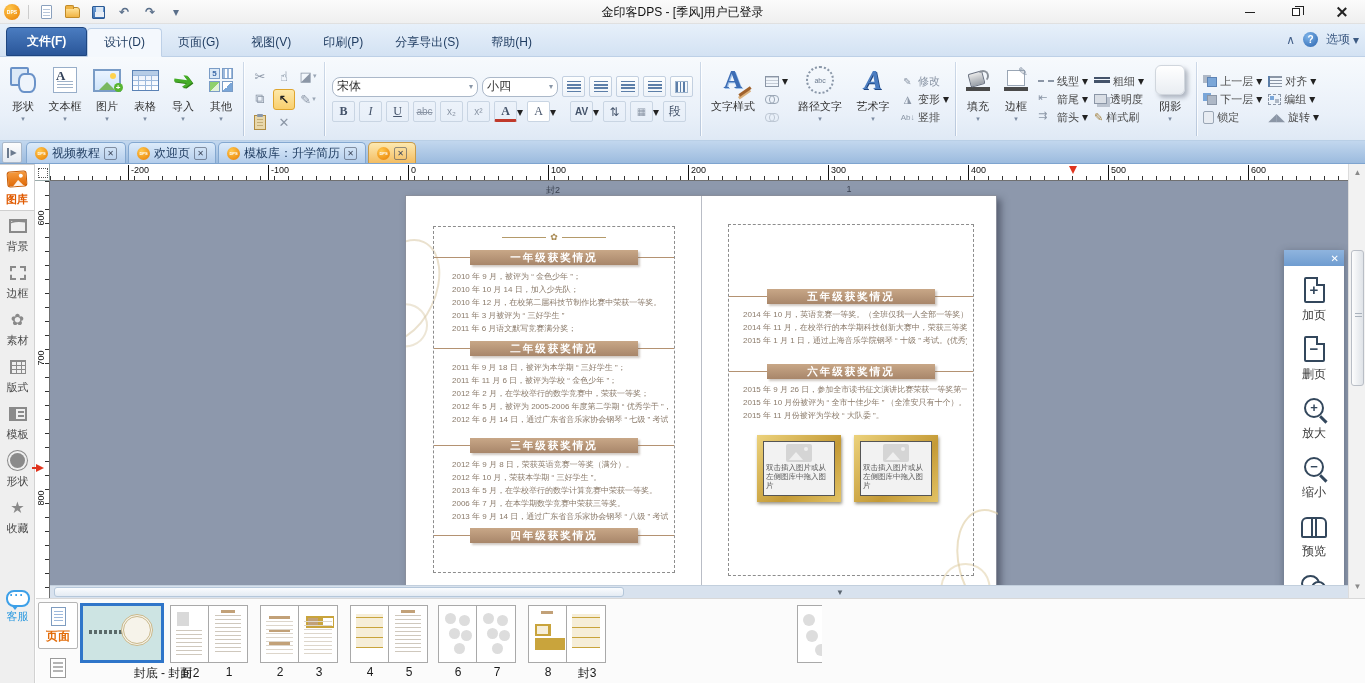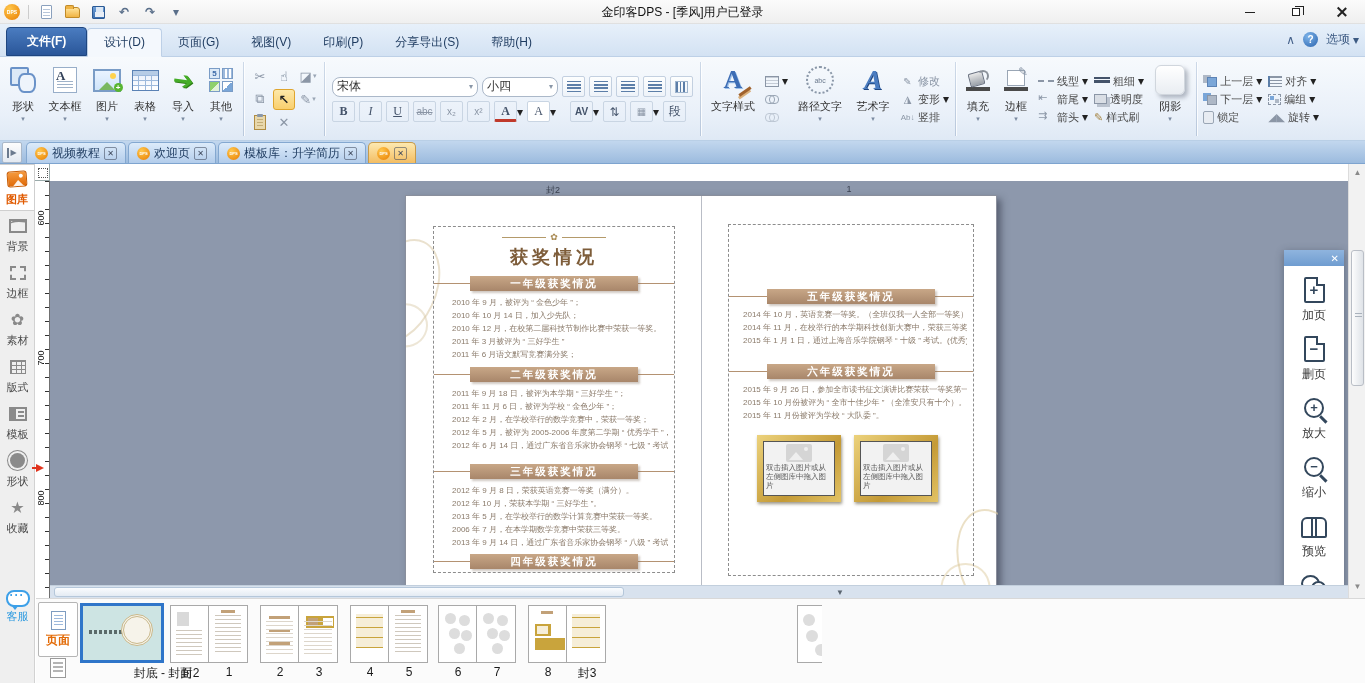--- a/index.html
+++ b/index.html
@@ -233,21 +233,21 @@
   #vscroll { position:absolute; left:1348px; top:164px; width:17px; height:434px; background:#f2f2f2; border-left:1px solid #dcdcdc; }
   .vs-arrow { position:absolute; left:0; width:17px; height:16px; display:flex; align-items:center; justify-content:center; font-size:8px; color:#8a8a8a; }
   .vs-thumb { position:absolute; left:2px; top:86px; width:13px; height:136px; background:linear-gradient(90deg,#fdfdfd,#dfe3e8); border:1px solid #b9bec6; border-radius:3px; }
   .vs-thumb::after { content:""; position:absolute; left:3px; top:62px; width:7px; height:6px; background:repeating-linear-gradient(#aab2bc 0 1px,transparent 1px 3px); }
   #hscroll { position:absolute; left:50px; top:585px; width:1298px; height:13px; background:#d8e2ee; border-top:1px solid #c2cfdd; }
   .hs-thumb { position:absolute; left:4px; top:1px; width:570px; height:10px; background:linear-gradient(#fafcfe,#e4ebf3); border:1px solid #b5c7da; border-radius:3px; }
   .hs-mark { position:absolute; left:786px; top:2px; font-size:8px; color:#5a6570; }
 
   
   #bottombar { position:absolute; left:36px; top:598px; width:1329px; height:85px; background:#fbfbfb; border-top:1px solid #d8d8d8; }
-  .pagetab { position:absolute; left:2px; top:3px; width:40px; height:55px; background:#fff; border:1px solid #b5b5b5; border-radius:2px; display:flex; flex-direction:column; align-items:center; justify-content:center; gap:2px; }
+  .pagetab { position:absolute; left:2px; top:3px; width:40px; height:47px; background:#fff; border:1px solid #b5b5b5; border-radius:2px; display:flex; flex-direction:column; align-items:center; justify-content:center; gap:2px; }
   .pagetab .pt-lbl { color:#e36c09; font-size:12px; font-weight:bold; }
   .pt-ic { width:15px; height:19px; background:#fff; border:1px solid #7e9cc0; position:relative; }
   .pt-ic::after { content:""; position:absolute; left:2px; top:3px; right:2px; bottom:3px; background:repeating-linear-gradient(#9db9dc 0 1px,transparent 1px 3px); }
   .pagetab2 { position:absolute; left:2px; top:53px; width:40px; height:32px; display:flex; align-items:center; justify-content:center; }
   .pt-ic2 { width:16px; height:20px; background:#fff; border:1px solid #9a9a9a; position:relative; }
   .pt-ic2::after { content:""; position:absolute; left:2px; top:3px; right:2px; bottom:3px; background:repeating-linear-gradient(#b5b5b5 0 2px,transparent 2px 4px); }
   .thumb-cover { position:absolute; left:44px; top:4px; width:84px; height:60px; border:3px solid #2f75c9; background:#cde4e3; }
   .thumb-cover::before { content:""; position:absolute; left:6px; top:24px; width:34px; height:4px; background:repeating-linear-gradient(90deg,#5a6a6a 0 3px,transparent 3px 5px); }
   .thumb-cover::after { content:""; position:absolute; right:8px; top:8px; width:26px; height:26px; border-radius:50%; background:#f6f3ea; border:3px double #c9b88a; }
   .pair { position:absolute; top:6px; display:flex; }
@@ -679,38 +679,49 @@
       <span class="si-ic">★</span>
       <span>收藏</span>
     </div>
   </div>
   <div id="support">
     <span class="ic-chat"></span>
     <span>客服</span>
   </div>
 
   <div id="ruler-corner"></div>
+  <div id="hruler">
+    <span class="hr-lab" style="left:78px">-200</span>
+    <span class="hr-lab" style="left:218px">-100</span>
+    <span class="hr-lab" style="left:358px">0</span>
+    <span class="hr-lab" style="left:498px">100</span>
+    <span class="hr-lab" style="left:638px">200</span>
+    <span class="hr-lab" style="left:778px">300</span>
+    <span class="hr-lab" style="left:918px">400</span>
+    <span class="hr-lab" style="left:1058px">500</span>
+    <span class="hr-lab" style="left:1198px">600</span>
+    <span class="hmarker" style="left:1019px"></span>
+  </div>
   <div id="vruler">
     <span class="vr-lab" style="top:31px">600</span>
     <span class="vr-lab" style="top:171px">700</span>
     <span class="vr-lab" style="top:311px">800</span>
     <span class="vmarker" style="top:283px"></span>
   </div>
 
   <div id="canvas">
     <span class="pagelab" style="left:355px">封2</span>
     <span class="pagelab" style="left:651px">1</span>
     <div id="spread">
       <div class="pagehalf left">
         <div class="flourish fl-left"></div>
         <div class="dotted pg-left-dotted">
           <div class="ornament">
               <span class="orn-g">✿</span>
             </div>
-          <div class="doc-title">获奖情况</div>
 
           <div class="sec" style="margin-top:7px">
             <span class="rule"></span>
             <div class="banner">一年级获奖情况</div>
           </div>
           <div class="items">
               <div>2010 年 9 月，被评为 “ 金色少年 ”；</div>
               <div>2010 年 10 月 14 日，加入少先队；</div>
               <div>2010 年 12 月，在校第二届科技节制作比赛中荣获一等奖。</div>
               <div>2011 年 3 月被评为 “ 三好学生 ”</div>

